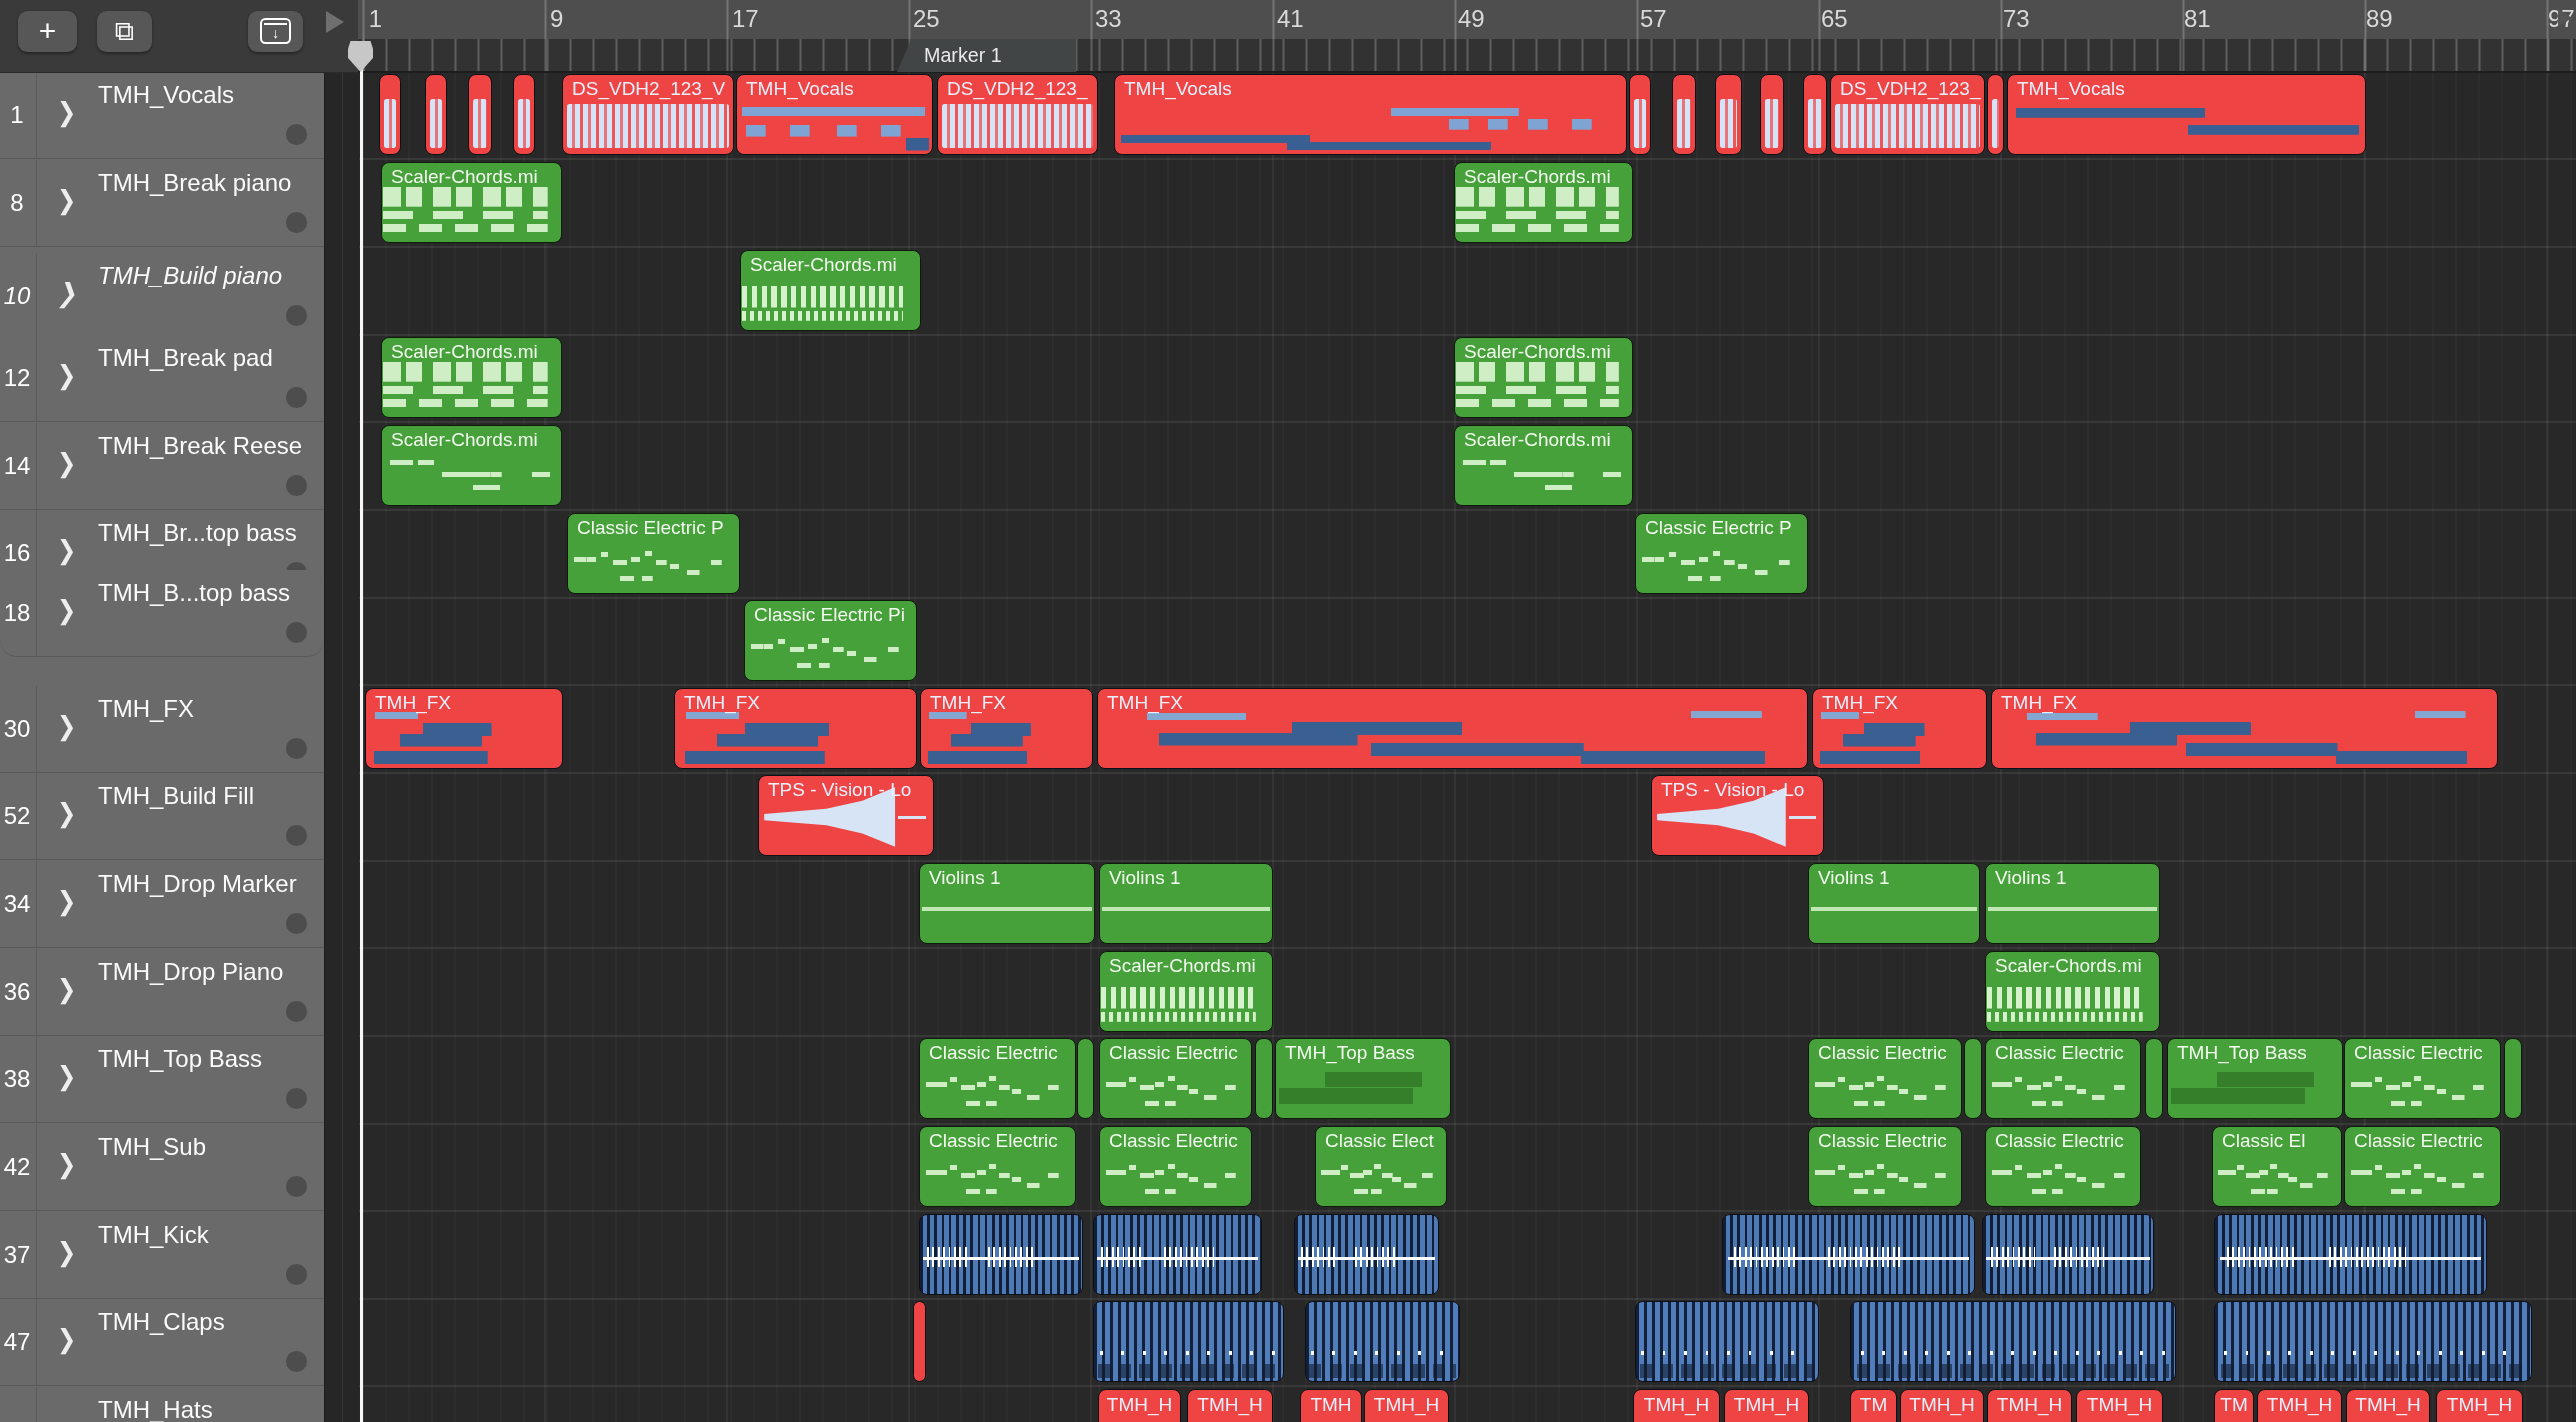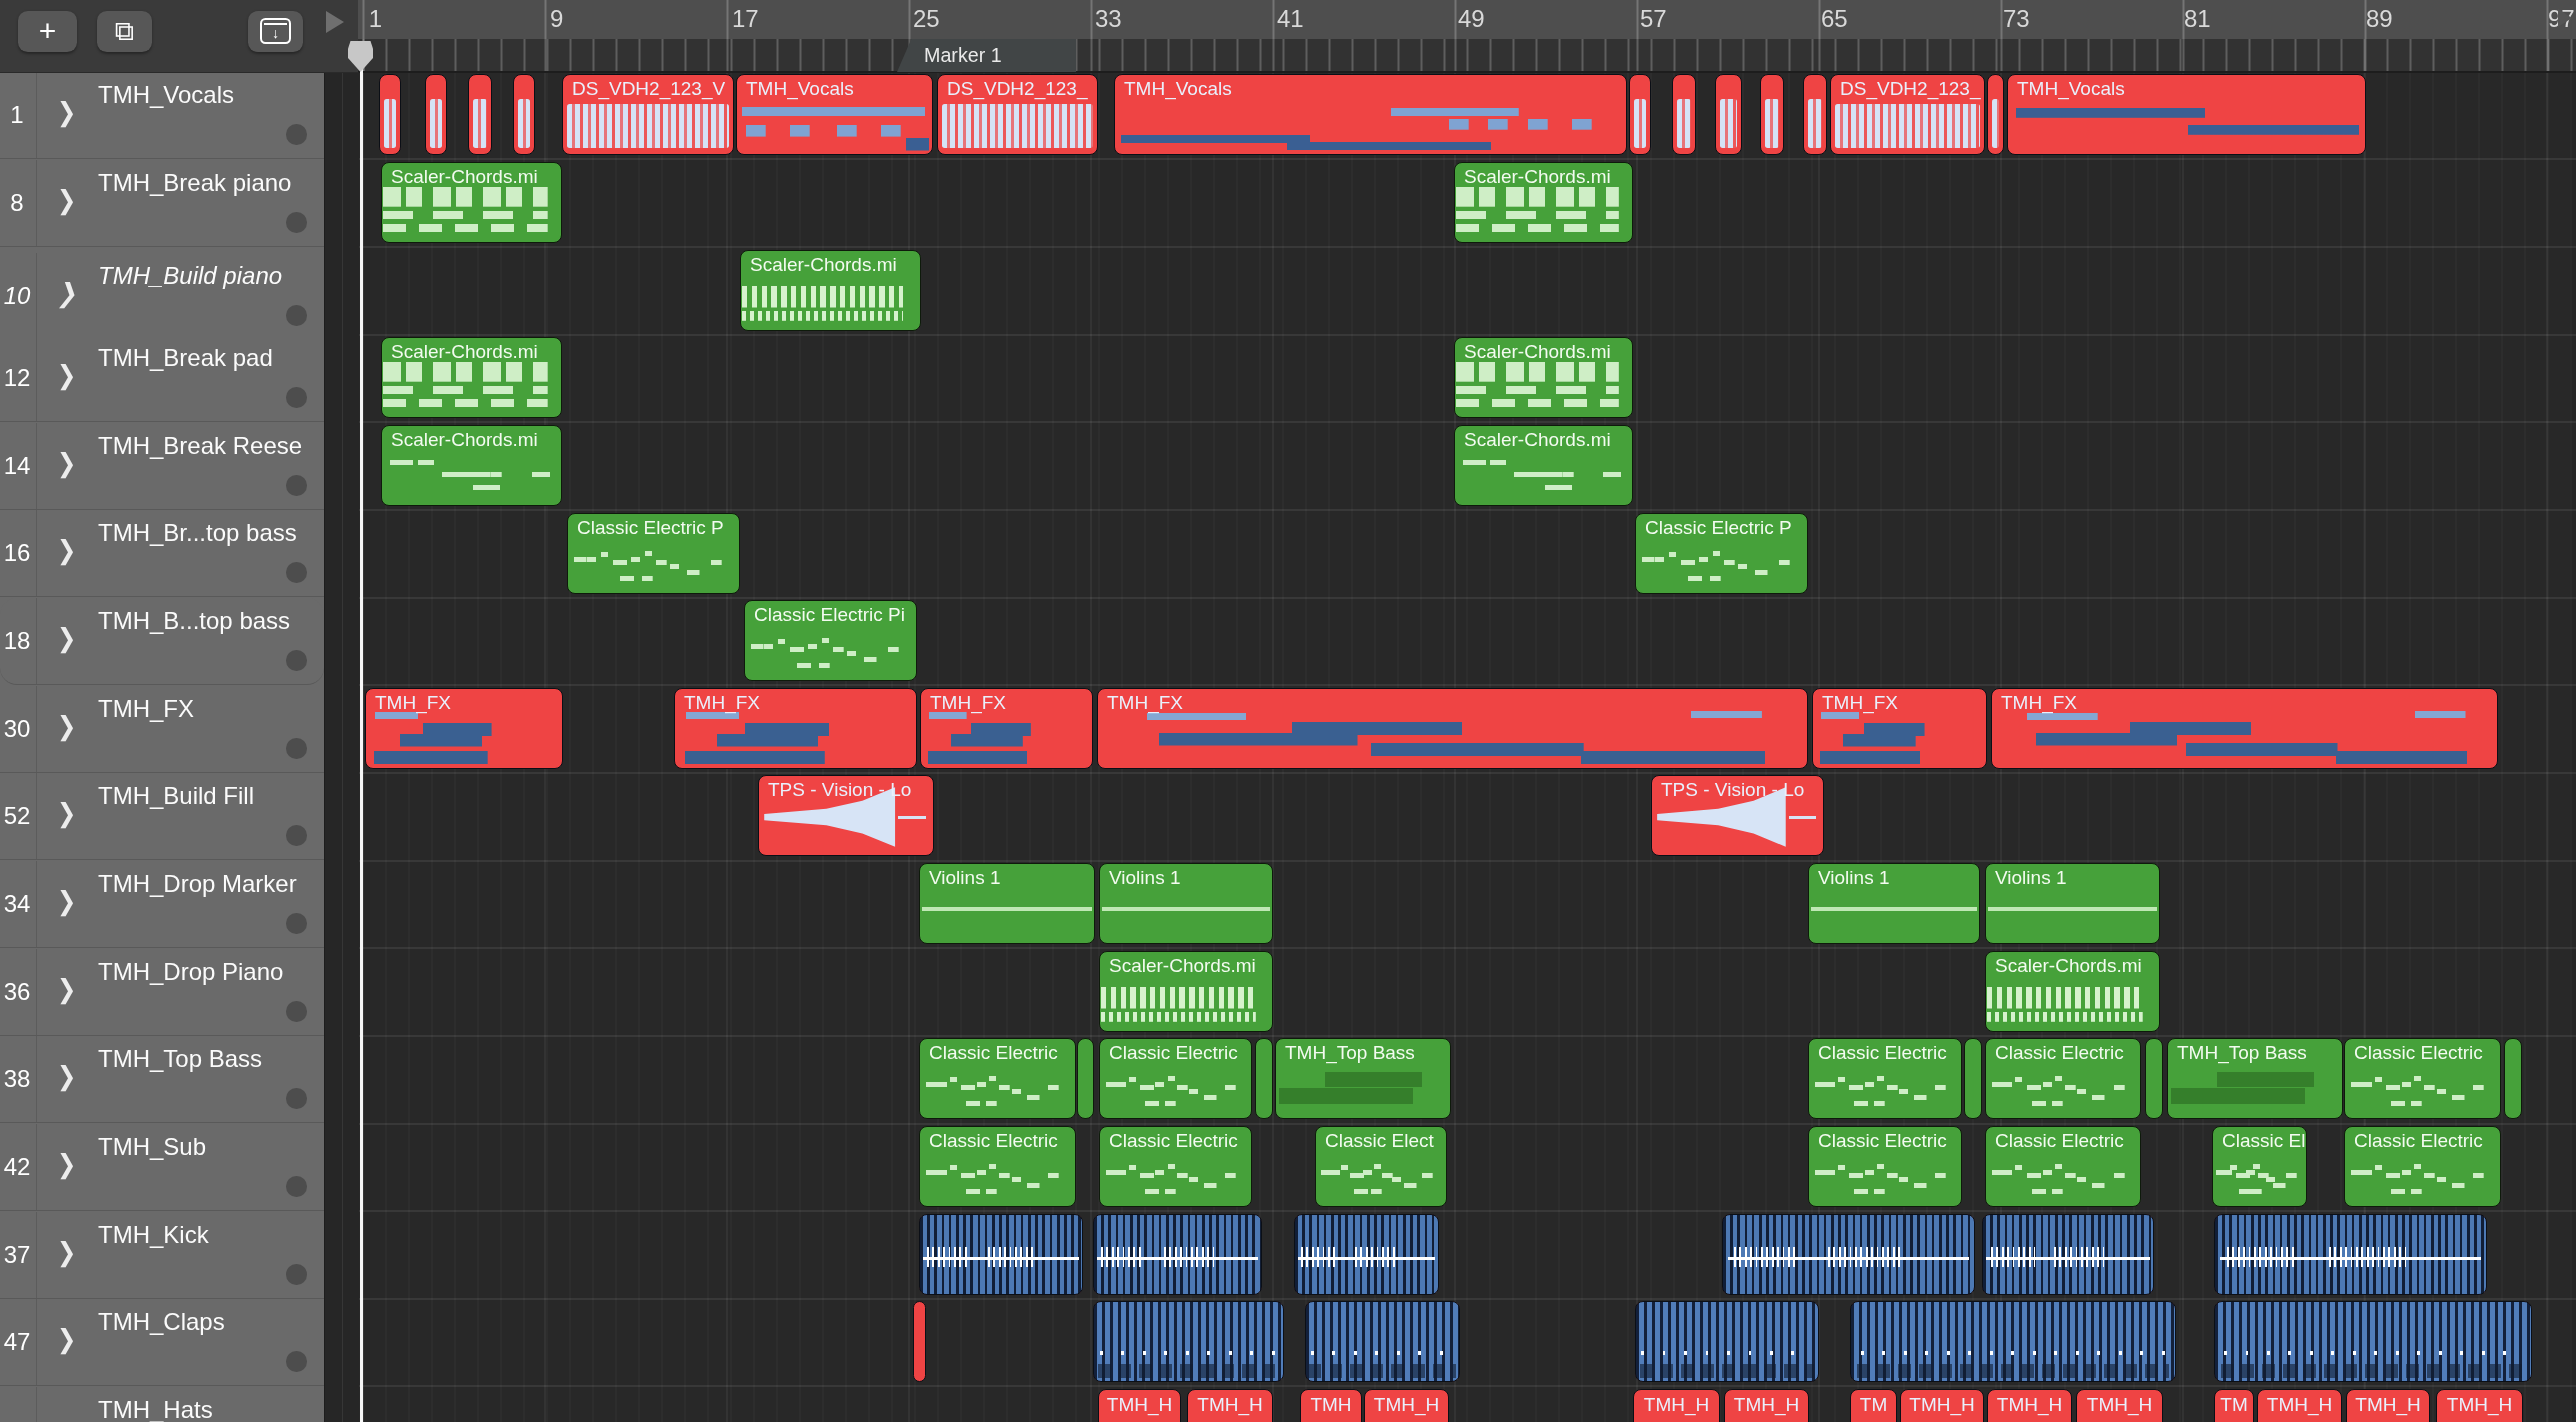--- a/index.html
+++ b/index.html
@@ -196,21 +196,21 @@
         <span class="tchev">❯</span>
         <span class="tdot"></span>
         <span class="tname">TMH_Break Reese</span>
       </div>
       <div class="trow" style="top: 438px;">
         <span class="tnum">16</span>
         <span class="tchev">❯</span>
         <span class="tdot"></span>
         <span class="tname">TMH_Br...top bass</span>
       </div>
-      <div class="trow" style="top: 526px; border-radius: 17px;">
+      <div class="trow" style="top: 498px; border-radius: 17px;">
         <span class="tnum">18</span>
         <span class="tchev">❯</span>
         <span class="tdot"></span>
         <span class="tname">TMH_B...top bass</span>
       </div>
       <div class="trow" style="top: 614px;">
         <span class="tnum">30</span>
         <span class="tchev">❯</span>
         <span class="tdot"></span>
         <span class="tname">TMH_FX</span>
@@ -415,21 +415,21 @@
     </div>
     <div class="reg green p-notes" style="left: 1315px; top: 1126px; width: 132px; height: 81px;">
       <span class="rlabel">Classic Elect</span>
     </div>
     <div class="reg green p-notes" style="left: 1808px; top: 1126px; width: 154px; height: 81px;">
       <span class="rlabel">Classic Electric</span>
     </div>
     <div class="reg green p-notes" style="left: 1985px; top: 1126px; width: 156px; height: 81px;">
       <span class="rlabel">Classic Electric</span>
     </div>
-    <div class="reg green p-notes" style="left: 2212px; top: 1126px; width: 95px; height: 81px; text-align: center;">
+    <div class="reg green p-notes" style="left: 2212px; top: 1126px; width: 130px; height: 81px; text-align: center;">
       <span class="rlabel">Classic El</span>
     </div>
     <div class="reg green p-notes" style="left: 2344px; top: 1126px; width: 157px; height: 81px;">
       <span class="rlabel">Classic Electric</span>
     </div>
     <div class="reg blue p-kick" style="left: 919px; top: 1214px; width: 164px; height: 81px;"></div>
     <div class="reg blue p-kick" style="left: 1093px; top: 1214px; width: 169px; height: 81px;"></div>
     <div class="reg blue p-kick" style="left: 1294px; top: 1214px; width: 145px; height: 81px;"></div>
     <div class="reg blue p-kick" style="left: 1722px; top: 1214px; width: 253px; height: 81px;"></div>
     <div class="reg blue p-kick" style="left: 1982px; top: 1214px; width: 172px; height: 81px;"></div>

